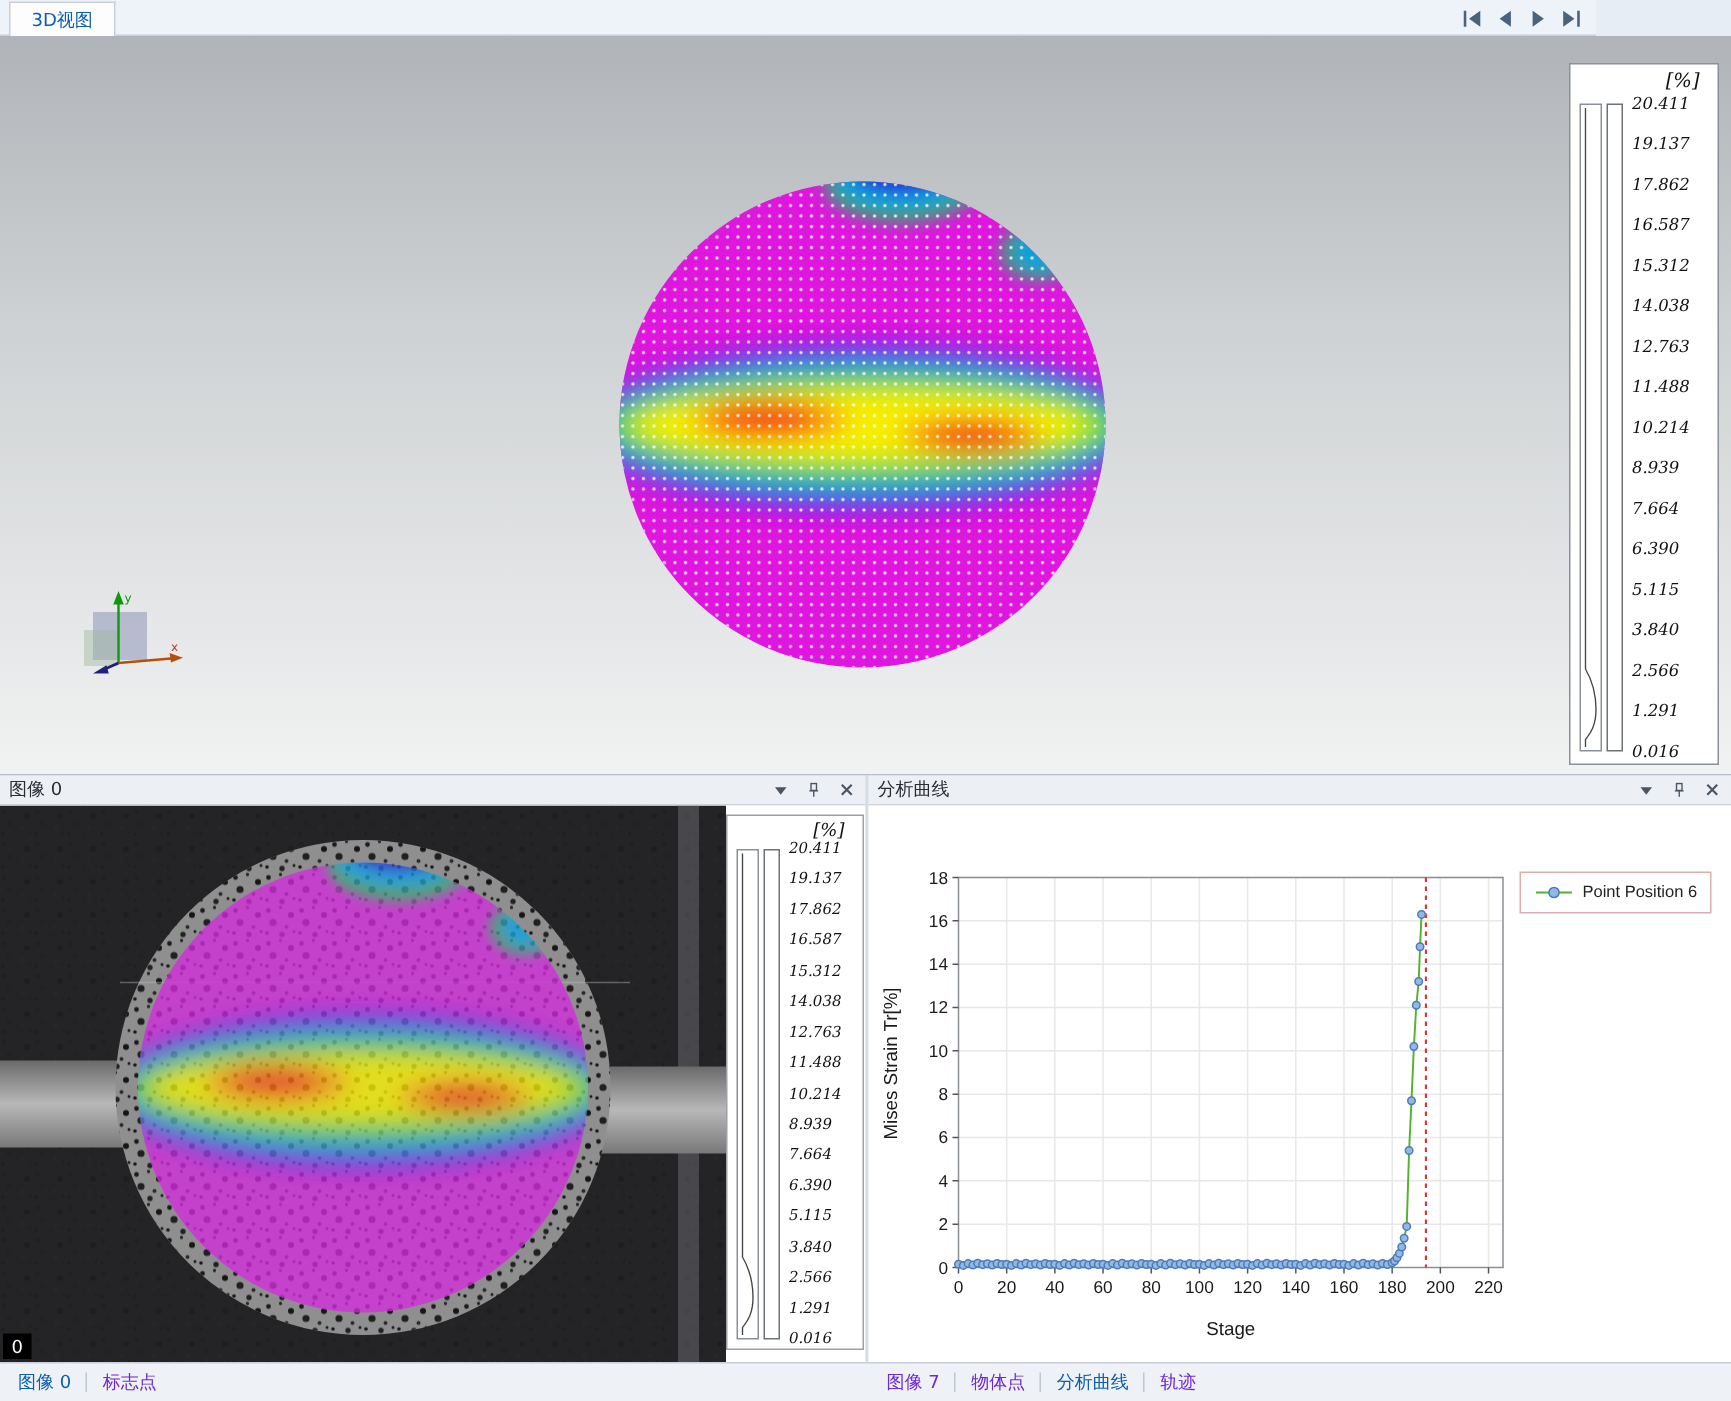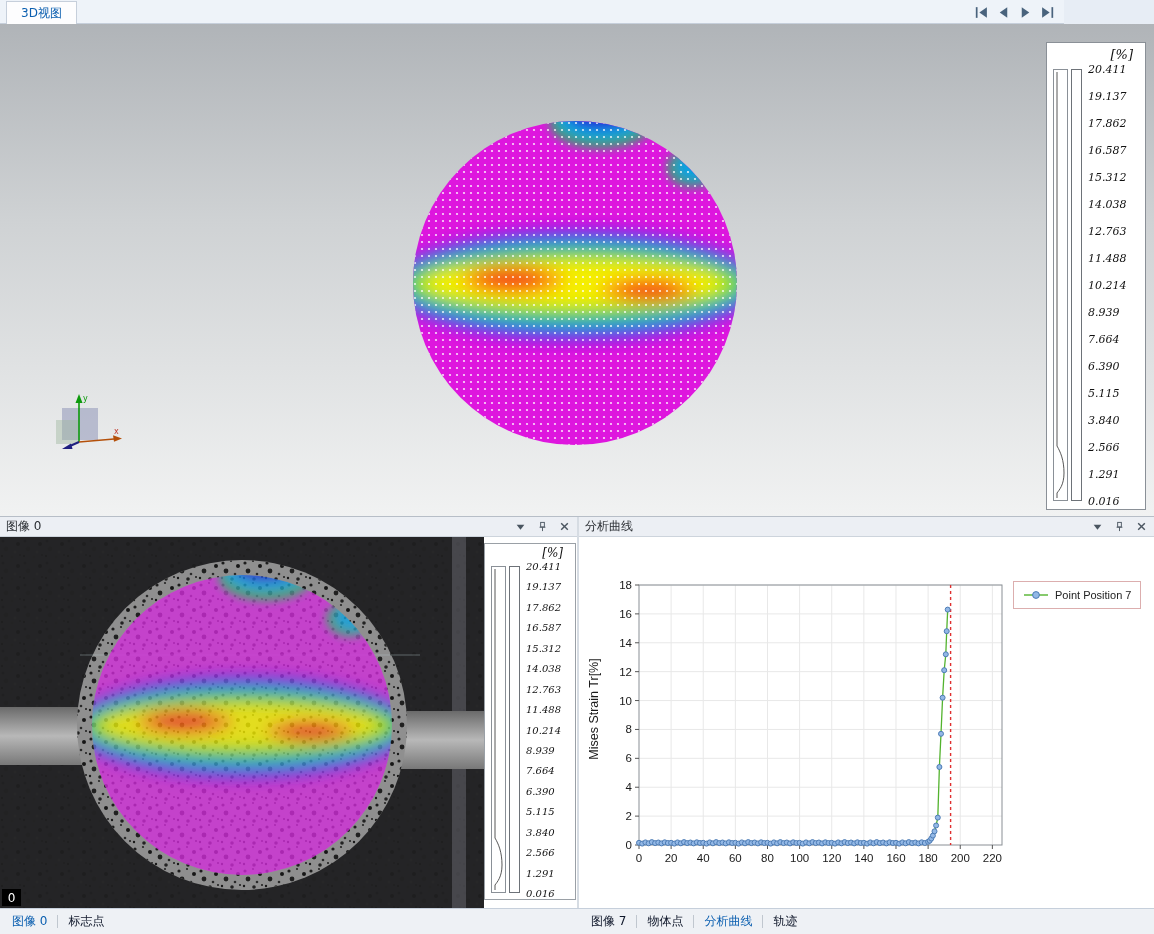--- a/index.html
+++ b/index.html
@@ -54,21 +54,21 @@
   .chart-xlabel{position:absolute;left:60px;top:342px;width:363px;text-align:center;font-size:12.5px;color:#1a1a1a;}
   .chart-ylabel{position:absolute;left:-99px;top:164px;width:230px;height:16px;text-align:center;transform:rotate(-90deg);font-size:12.5px;color:#1a1a1a;}
   .chart-legend{position:absolute;left:434px;top:44px;height:28px;display:flex;align-items:center;gap:6px;padding:0 9px;border:1px solid #dcaeae;background:#fff;font-size:11px;color:#222;box-sizing:border-box;}
   .chart-legend svg{width:26px;height:12px;display:block;}
 
   
   .statusbar{position:absolute;left:0;top:908px;width:1154px;height:26px;background:#eef1f5;border-top:1px solid #c6cfdb;font-size:12px;box-sizing:border-box;}
   .status-group{position:absolute;top:0;height:100%;display:flex;align-items:center;}
   #status-left{left:2px;}
   #status-right{left:581px;}
-  .status-item{padding:0 10px;color:#0f172a;cursor:pointer;height:100%;display:flex;align-items:center;}
+  .status-item{padding:0 10px;color:#6d28d9;cursor:pointer;height:100%;display:flex;align-items:center;}
   .status-item.active{color:#0b5fb0;}
   .status-sep{width:1px;height:13px;background:#c0c7cf;}
 </style>
 </head>
 <body>
 
 <div id="app">
 
   <div class="tabstrip">
     <div class="doc-tab">
@@ -528,27 +528,28 @@
         <circle cx="357.1" cy="288.5" r="2.5" fill="#93b8e6" stroke="#4d7cb5" stroke-width="1"></circle>
         <circle cx="358.8" cy="280.6" r="2.5" fill="#93b8e6" stroke="#4d7cb5" stroke-width="1"></circle>
         <circle cx="360.4" cy="230.0" r="2.5" fill="#93b8e6" stroke="#4d7cb5" stroke-width="1"></circle>
         <circle cx="362.0" cy="196.8" r="2.5" fill="#93b8e6" stroke="#4d7cb5" stroke-width="1"></circle>
         <circle cx="363.6" cy="160.7" r="2.5" fill="#93b8e6" stroke="#4d7cb5" stroke-width="1"></circle>
         <circle cx="365.2" cy="133.2" r="2.5" fill="#93b8e6" stroke="#4d7cb5" stroke-width="1"></circle>
         <circle cx="366.8" cy="117.3" r="2.5" fill="#93b8e6" stroke="#4d7cb5" stroke-width="1"></circle>
         <circle cx="367.7" cy="94.2" r="2.5" fill="#93b8e6" stroke="#4d7cb5" stroke-width="1"></circle>
         <circle cx="368.7" cy="72.6" r="2.5" fill="#93b8e6" stroke="#4d7cb5" stroke-width="1"></circle>
       </svg>
+    <div class="chart-xlabel">Stage</div>
     <div class="chart-ylabel">Mises Strain Tr[%]</div>
     <div class="chart-legend">
       <svg id="legend-marker" viewBox="0 0 26 12">
           <line x1="1" y1="6" x2="25" y2="6" stroke="#53b32e" stroke-width="1.4"></line>
           <circle cx="13" cy="6" r="3.4" fill="#93b8e6" stroke="#4d7cb5"></circle>
         </svg>
-      <span>Point Position 7</span>
+      <span>Point Position 6</span>
     </div>
   </div>
 
   <div class="statusbar">
     <div class="status-group" id="status-left">
         <div class="status-item active">图像 0</div>
         <div class="status-sep"></div>
         <div class="status-item">标志点</div>
       </div>
     <div class="status-group" id="status-right">

